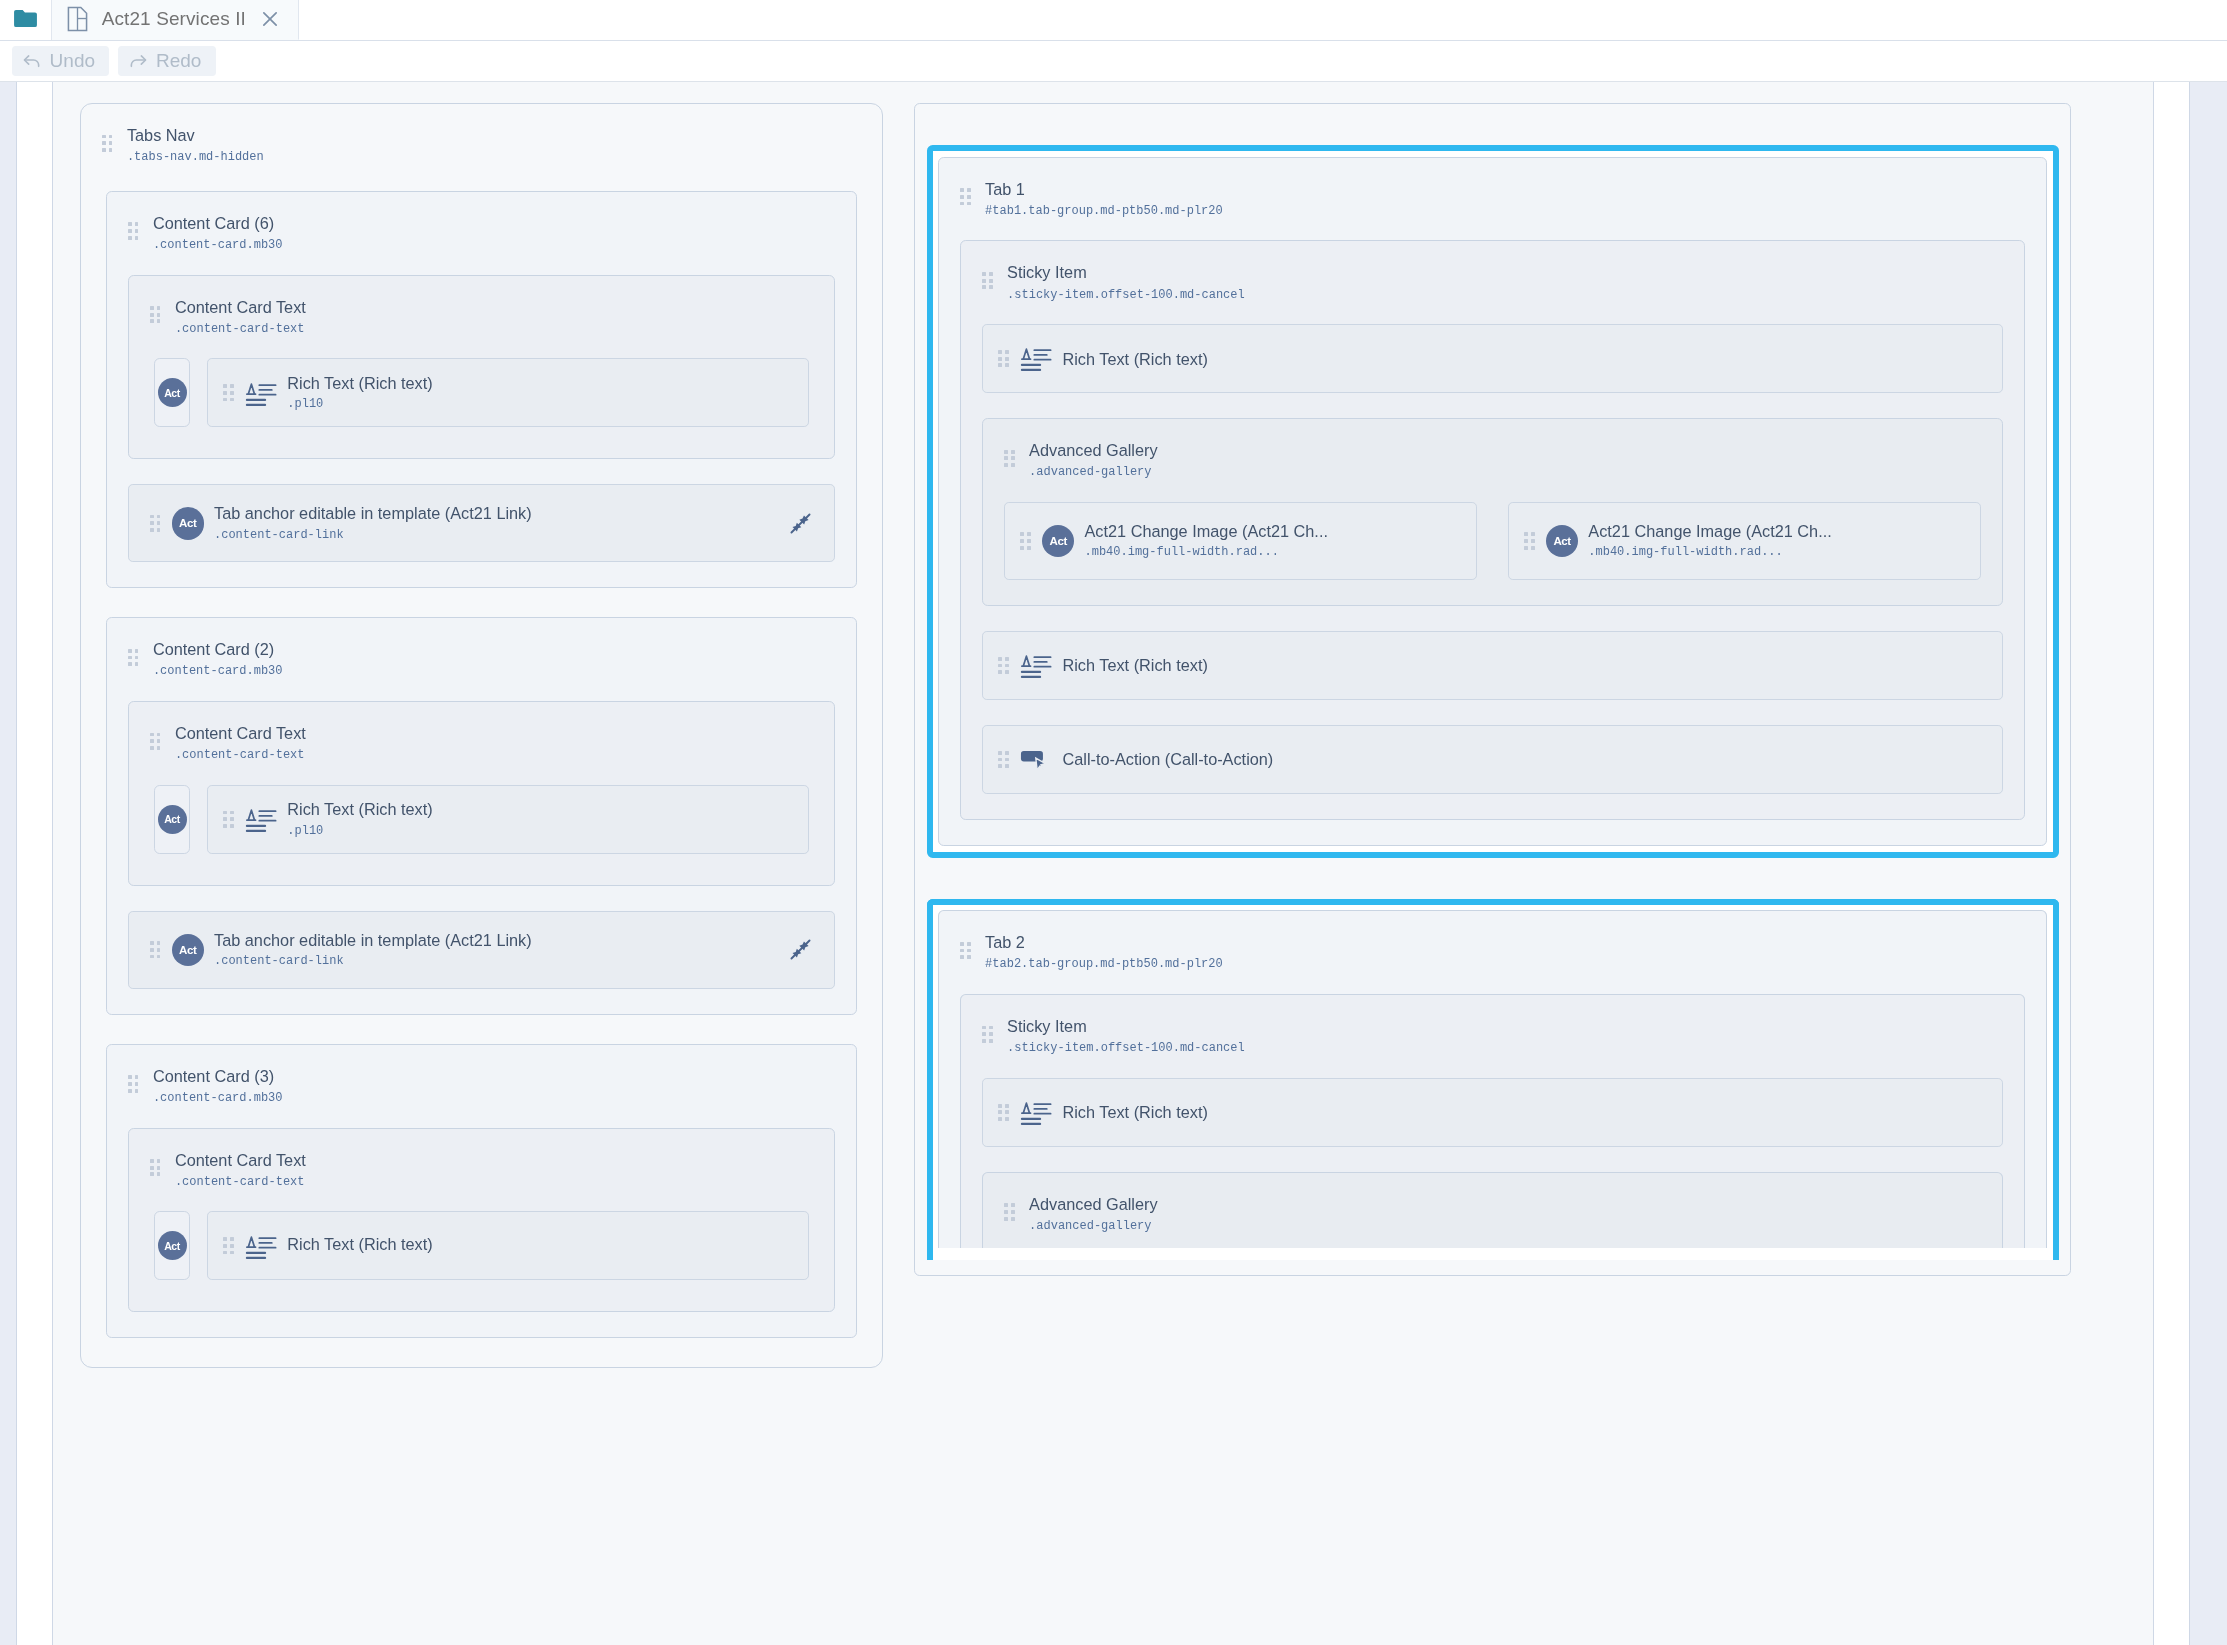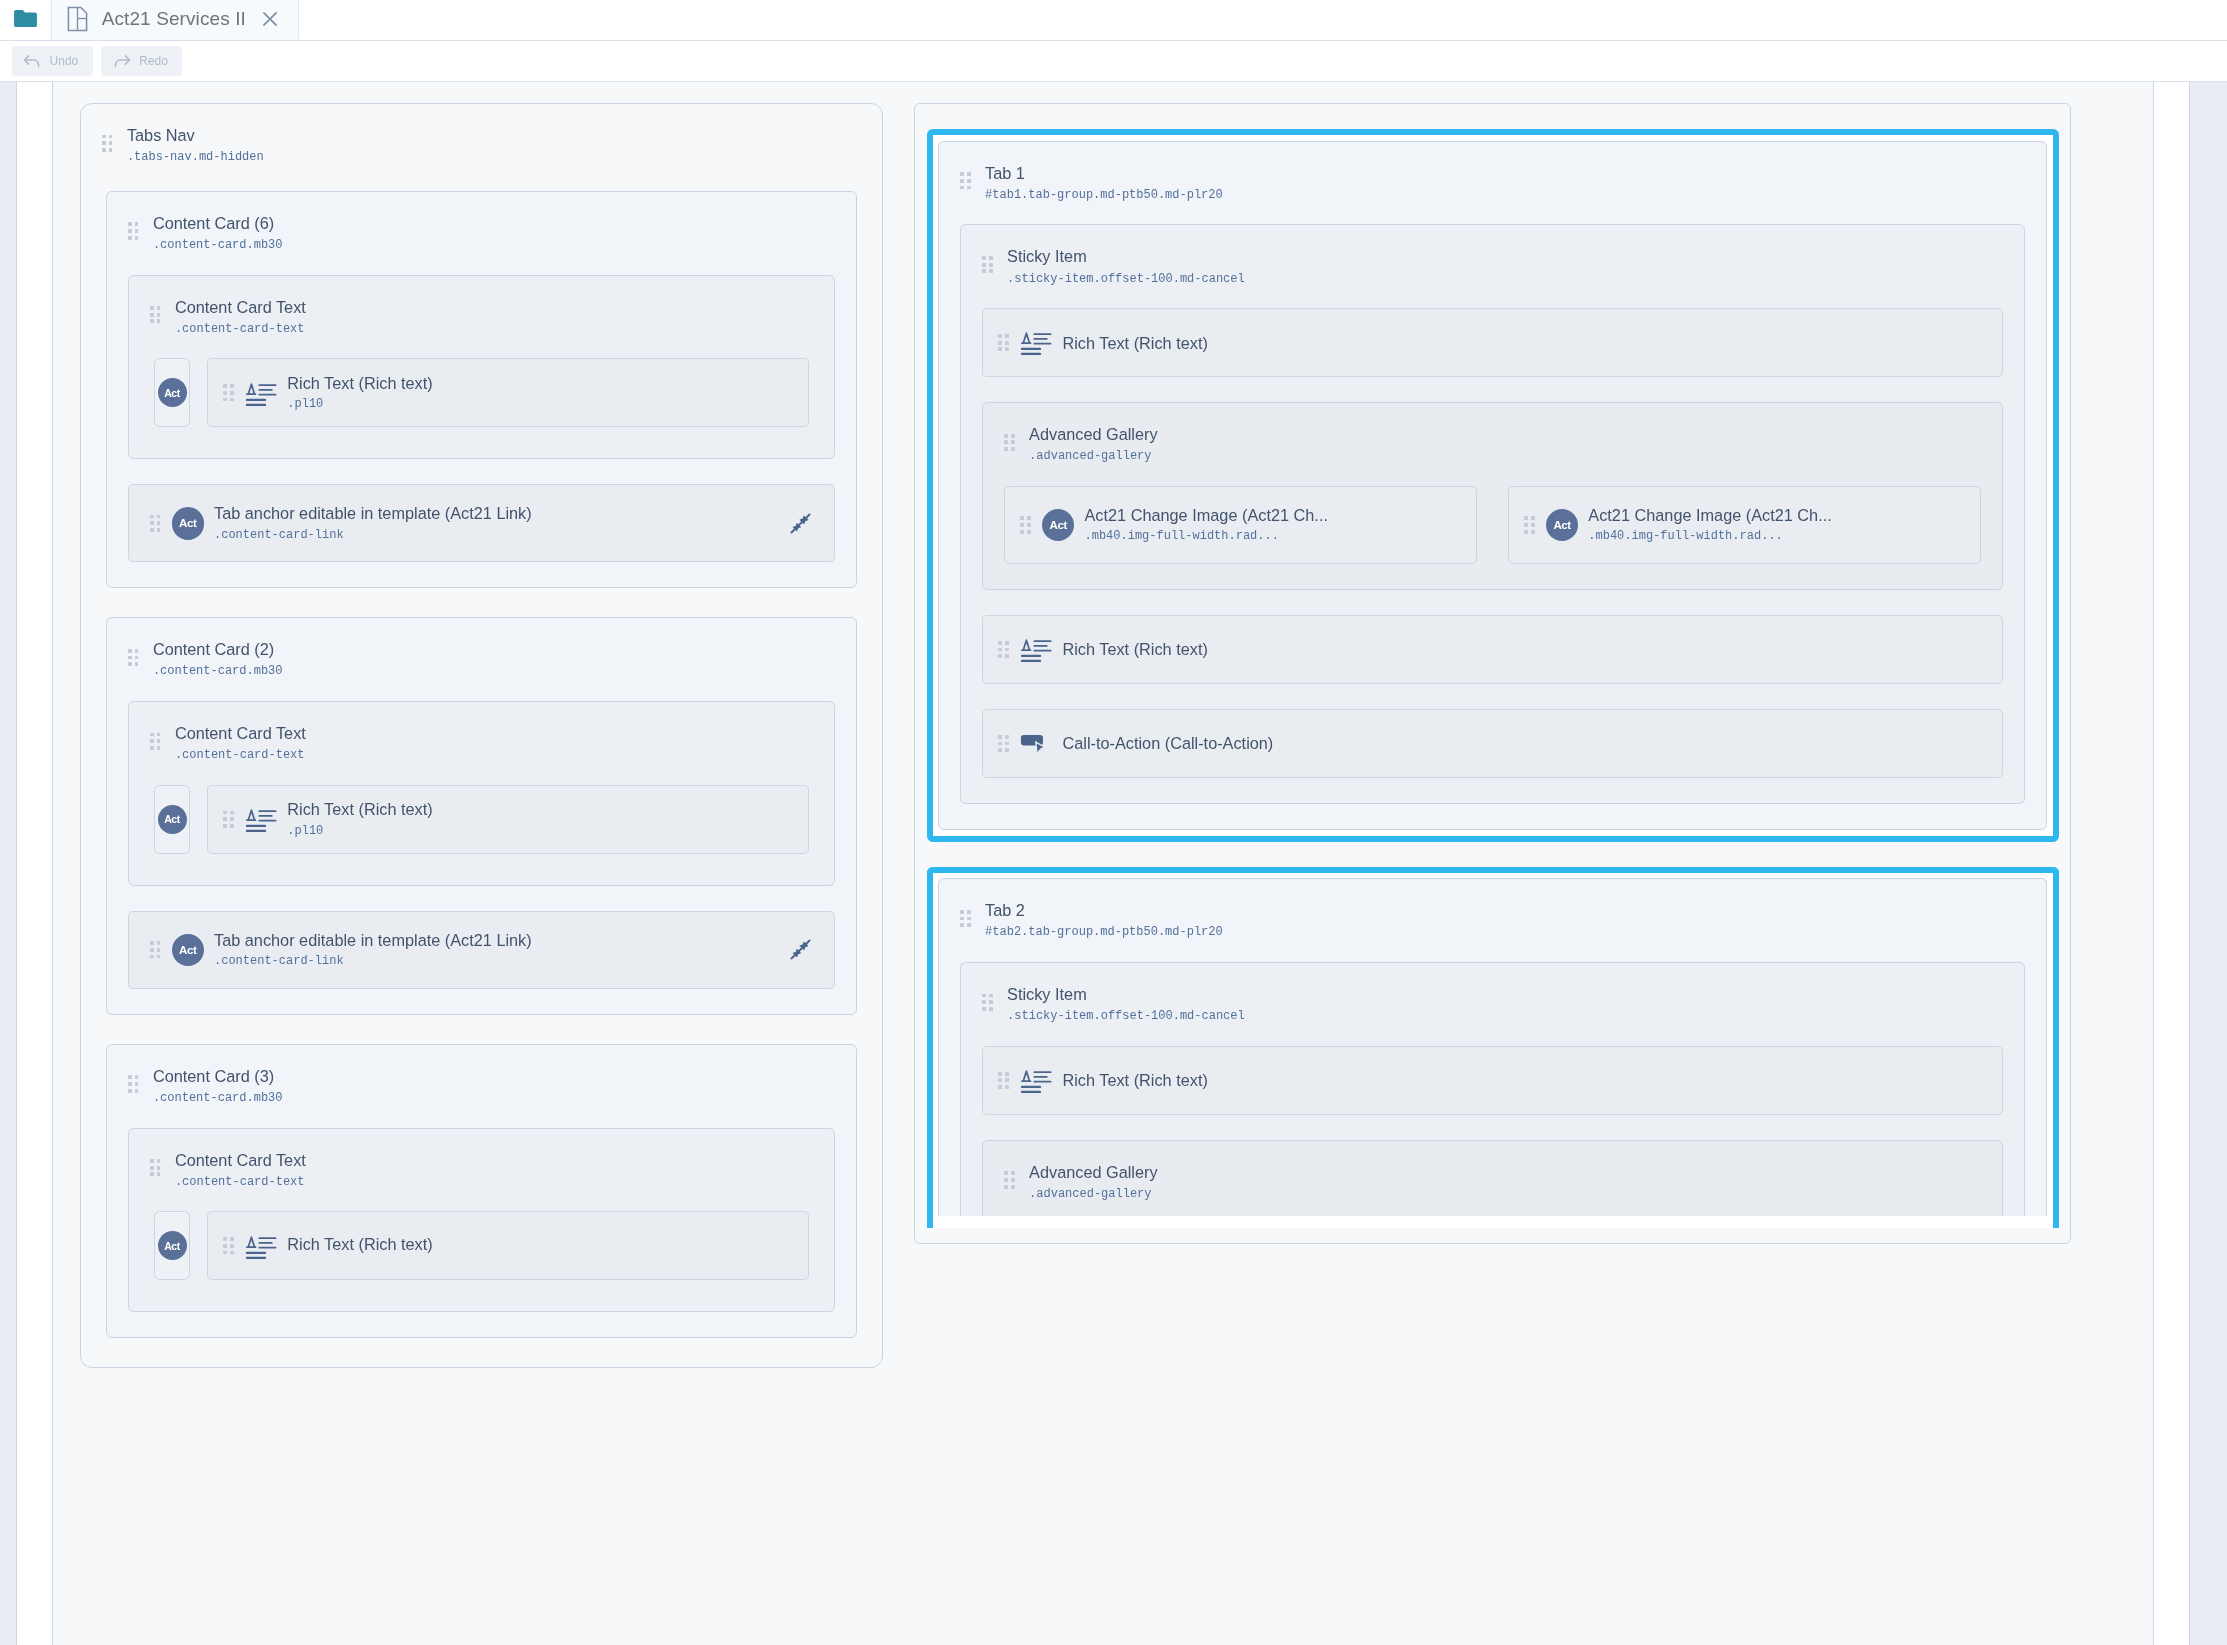--- a/index.html
+++ b/index.html
@@ -47,21 +47,21 @@
     display: flex; align-items: center;
     padding-left: 11.5px; gap: 8.6px;
     border-bottom: 1px solid #dde3ea;
   }
   .tb-btn {
     display: flex; align-items: center; gap: 8.6px;
     height: 30px; padding: 0 14.3px 0 11.5px;
     border-radius: 3.8px;
     background: #eef2f7;
     color: #b0bcc9;
-    font-size: 12px;
+    font-size: 19px;
     cursor: default;
   }
 
   
   .canvas {
     position: relative;
     height: calc(1645px - 82px);
     background: #e8ecf5;
     display: flex;
     overflow: hidden;
@@ -146,20 +146,21 @@
   }
 
   .pin-btn { margin-left: auto; line-height: 0; cursor: pointer; padding: 3.8px;}
 
   
   .selected {
     border: 6.7px solid #2fb8ef;
     border-radius: 5.7px;
     padding: 5.7px;
     background: #ffffff;
+    margin-top: 16px;
   }
 
   .col { display: flex; flex-direction: column; }
   .gap30 { gap: 29px; }
   .gap26 { gap: 25px; }
 
   .pad-inner { padding: 0 21px 25px 21px; }
   .pad-inner2 { padding: 0 25px 29px 25px; }
   .mt22 { margin-top: 21px; }
   .mt26 { margin-top: 25px; }

